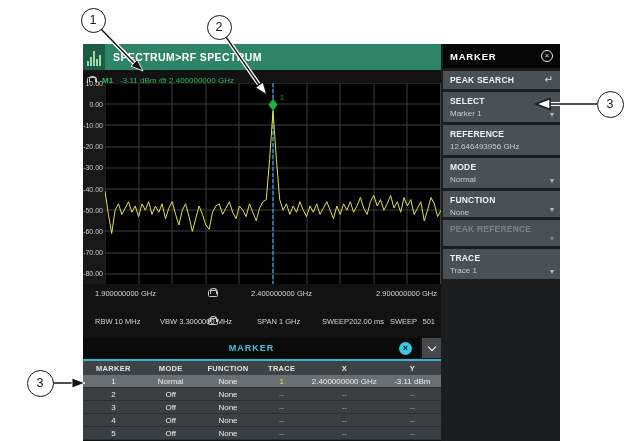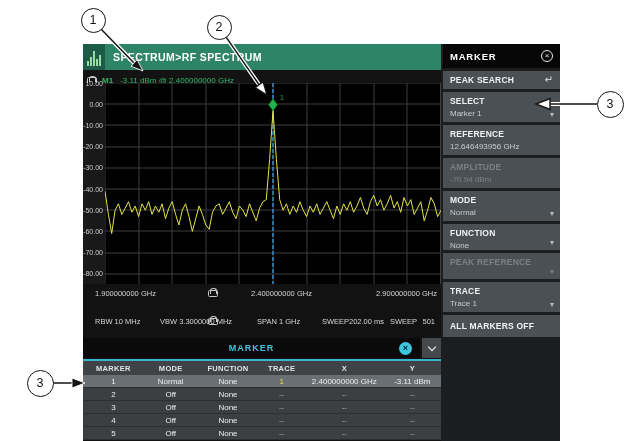--- a/index.html
+++ b/index.html
@@ -240,45 +240,38 @@
       </div>
       <div class="pitem" style="flex:0 0 30px">
         <div class="pl">SELECT</div>
         <div class="pv">Marker 1</div>
         <span class="caret">▾</span>
       </div>
       <div class="pitem" style="flex:0 0 30px">
         <div class="pl">REFERENCE</div>
         <div class="pv">12.646493956 GHz</div>
       </div>
-      <div class="pitem disabled" style="flex:0 0 30px">
-        <div class="pl">AMPLITUDE</div>
-        <div class="pv">-70.94 dBm</div>
-      </div>
       <div class="pitem" style="flex:0 0 30px">
         <div class="pl">MODE</div>
         <div class="pv">Normal</div>
         <span class="caret">▾</span>
       </div>
       <div class="pitem" style="flex:0 0 26px">
         <div class="pl">FUNCTION</div>
         <div class="pv">None</div>
         <span class="caret">▾</span>
       </div>
       <div class="pitem disabled" style="flex:0 0 26px">
         <div class="pl">PEAK REFERENCE</div>
         <span class="caret">▾</span>
       </div>
       <div class="pitem" style="flex:0 0 30px">
         <div class="pl">TRACE</div>
         <div class="pv">Trace 1</div>
         <span class="caret">▾</span>
-      </div>
-      <div class="pitem action" style="flex:0 0 22px">
-        <span class="pl">ALL MARKERS OFF</span>
       </div>
     </div>
   </div>
 
   <svg class="overlay" width="634" height="441" viewBox="0 0 634 441">
     <path class="casing" d="M100 28 L134 63"></path>
       <path class="aline" d="M100 28 L134 63"></path>
     <polygon points="143,71 131.1,66.2 137.1,59.6" fill="#141414" stroke="#fff" stroke-width="0.9"></polygon>
     <path class="casing" d="M225.6 36.4 L259.1 84.7"></path>
       <path class="aline" d="M225.6 36.4 L259.1 84.7"></path>

